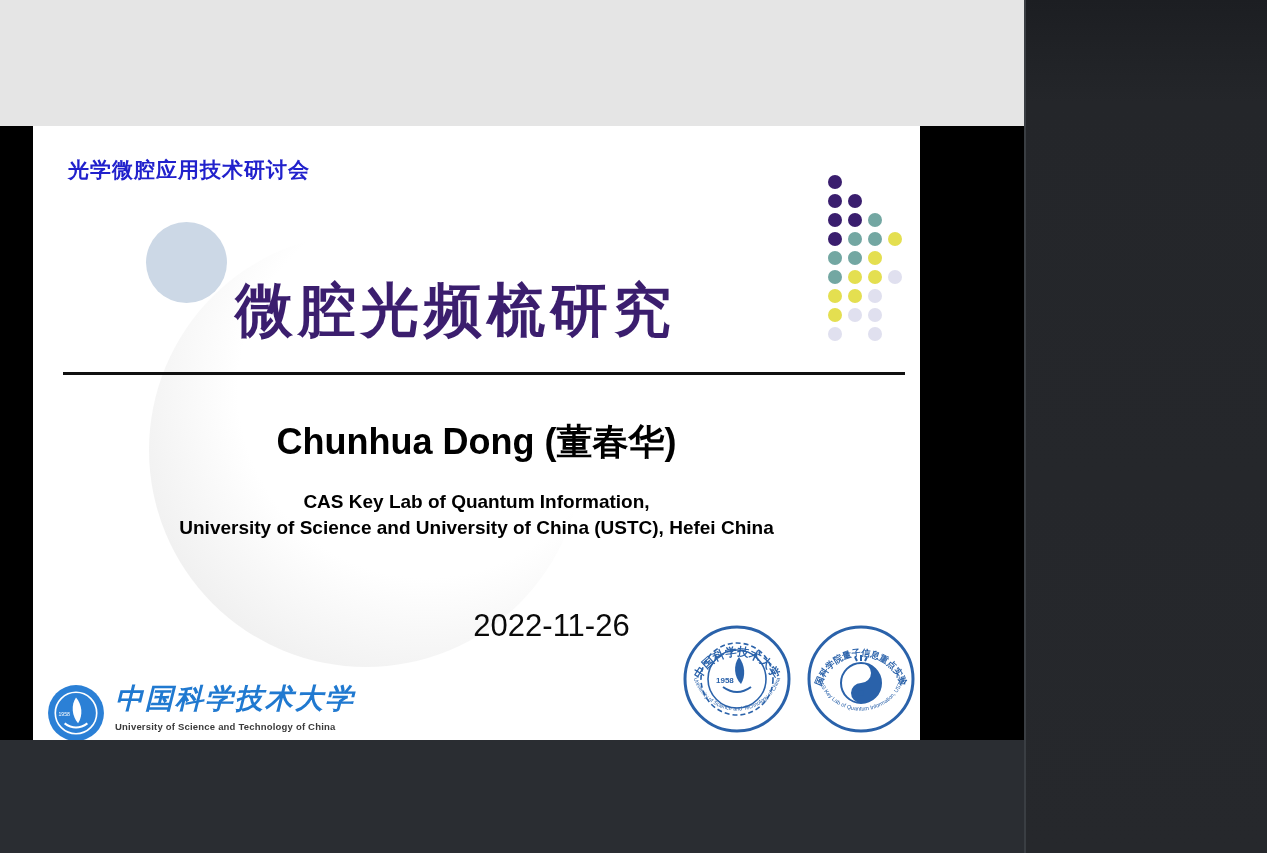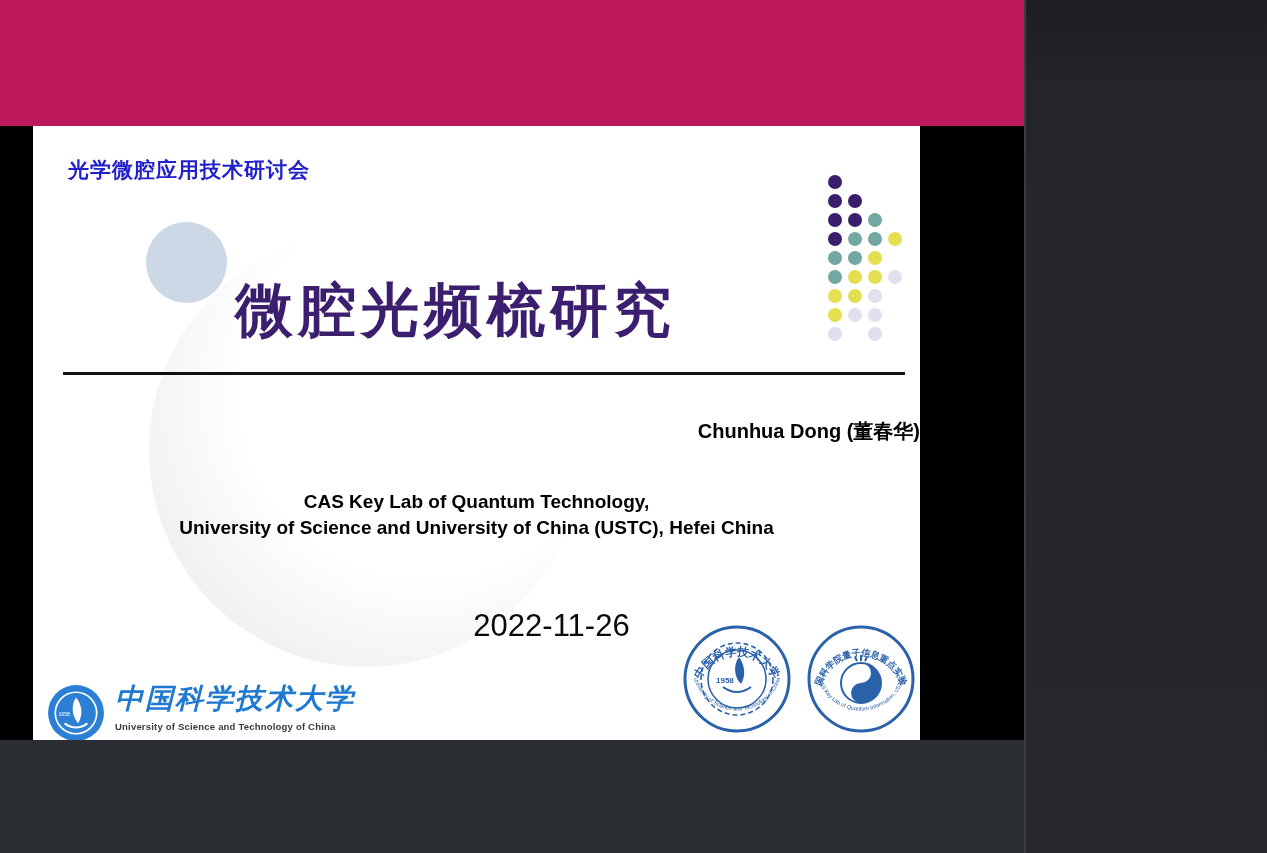--- a/index.html
+++ b/index.html
@@ -2,21 +2,21 @@
 <html><head>
 <meta charset="utf-8">
 <style>
   * { margin:0; padding:0; box-sizing:border-box; }
   html,body { background:#000; }
   .app {
     position:relative; width:1267px; height:853px; overflow:hidden;
     font-family:"Liberation Sans","DejaVu Sans",sans-serif; background:#2a2d32;
   }
   
-  .stage { position:absolute; left:0; top:0; width:1024px; height:602px; background:#be185d; }
+  .stage { position:absolute; left:0; top:0; width:1024px; height:602px; background:#e5e5e5; }
   .lb-left  { position:absolute; left:0;   top:126px; width:33px;  height:614px; background:#000; }
   .lb-right { position:absolute; left:920px;top:126px; width:104px; height:614px; background:#000; }
   .slide {
     position:absolute; left:33px; top:126px; width:887px; height:614px;
     background:#ffffff; overflow:hidden;
   }
   .big-circle {
     position:absolute; left:116px; top:107px; width:434px; height:434px; border-radius:50%;
     background:radial-gradient(circle at 64% 36%, #ffffff 48%, #f0f0f0 78%, #e2e2e2 100%);
   }
@@ -30,22 +30,22 @@
   }
   .dots { position:absolute; left:795px; top:49px; }
   .dot-row { height:19px; white-space:nowrap; }
   .dot { display:inline-block; width:14px; height:14px; border-radius:50%; margin-right:6px; vertical-align:top; }
   .slide-title {
     position:absolute; top:146px; left:0; width:100%; text-align:center; padding-right:42px;
     font-family:Liberation Sans, sans-serif; font-weight:bold;
     font-size:58px; color:#3b1e6e; letter-spacing:5px;
   }
   .title-rule { position:absolute; left:30px; top:246px; width:842px; height:3px; background:#101010; }
-  .author { position:absolute; top:292px; left:0; width:100%; text-align:right;
-            font-size:20px; font-weight:bold; color:#000; }
+  .author { position:absolute; top:292px; left:0; width:100%; text-align:center;
+            font-size:36px; font-weight:bold; color:#000; }
   .affil  { position:absolute; top:363px; left:0; width:100%; text-align:center;
             font-size:19px; font-weight:bold; color:#000; line-height:26px; }
   .date-text { position:absolute; top:482px; left:0; width:100%; text-align:center;
             padding-left:58px; font-size:31px; color:#0a0a0a;margin-left:46px; }
   
   .univ-logo { position:absolute; left:14px; top:554px; display:flex; align-items:flex-start; }
   .univ-emblem { width:58px; height:58px; margin-top:4px; }
   .univ-text { margin-left:10px; }
   .univ-cn { font-family:"Liberation Serif","DejaVu Serif",serif; font-style:italic; font-weight:bold;
              font-size:28px; color:#2079d0; letter-spacing:2px; }
@@ -83,21 +83,21 @@
         </div>
 
       <div class="slide-header">光学微腔应用技术研讨会</div>
 
       <div class="slide-title">微腔光频梳研究</div>
       <div class="title-rule"></div>
 
       <div class="author">Chunhua Dong (董春华)</div>
 
       <div class="affil">
-        <div>CAS Key Lab of Quantum Technology,</div>
+        <div>CAS Key Lab of Quantum Information,</div>
         <div>University of Science and University of China (USTC), Hefei China</div>
       </div>
 
       <div class="date-text">2022-11-26</div>
 
       <div class="univ-logo">
         <svg class="univ-emblem" viewBox="0 0 56 56">
           <circle cx="28" cy="28" r="27" fill="#2b80d6"></circle>
           <circle cx="28" cy="28" r="20" fill="none" stroke="#ffffff" stroke-width="1.6"></circle>
           <path d="M28,13 C34,20 35,30 30,38 C24,31 23,20 28,13 Z" fill="#ffffff"></path>

